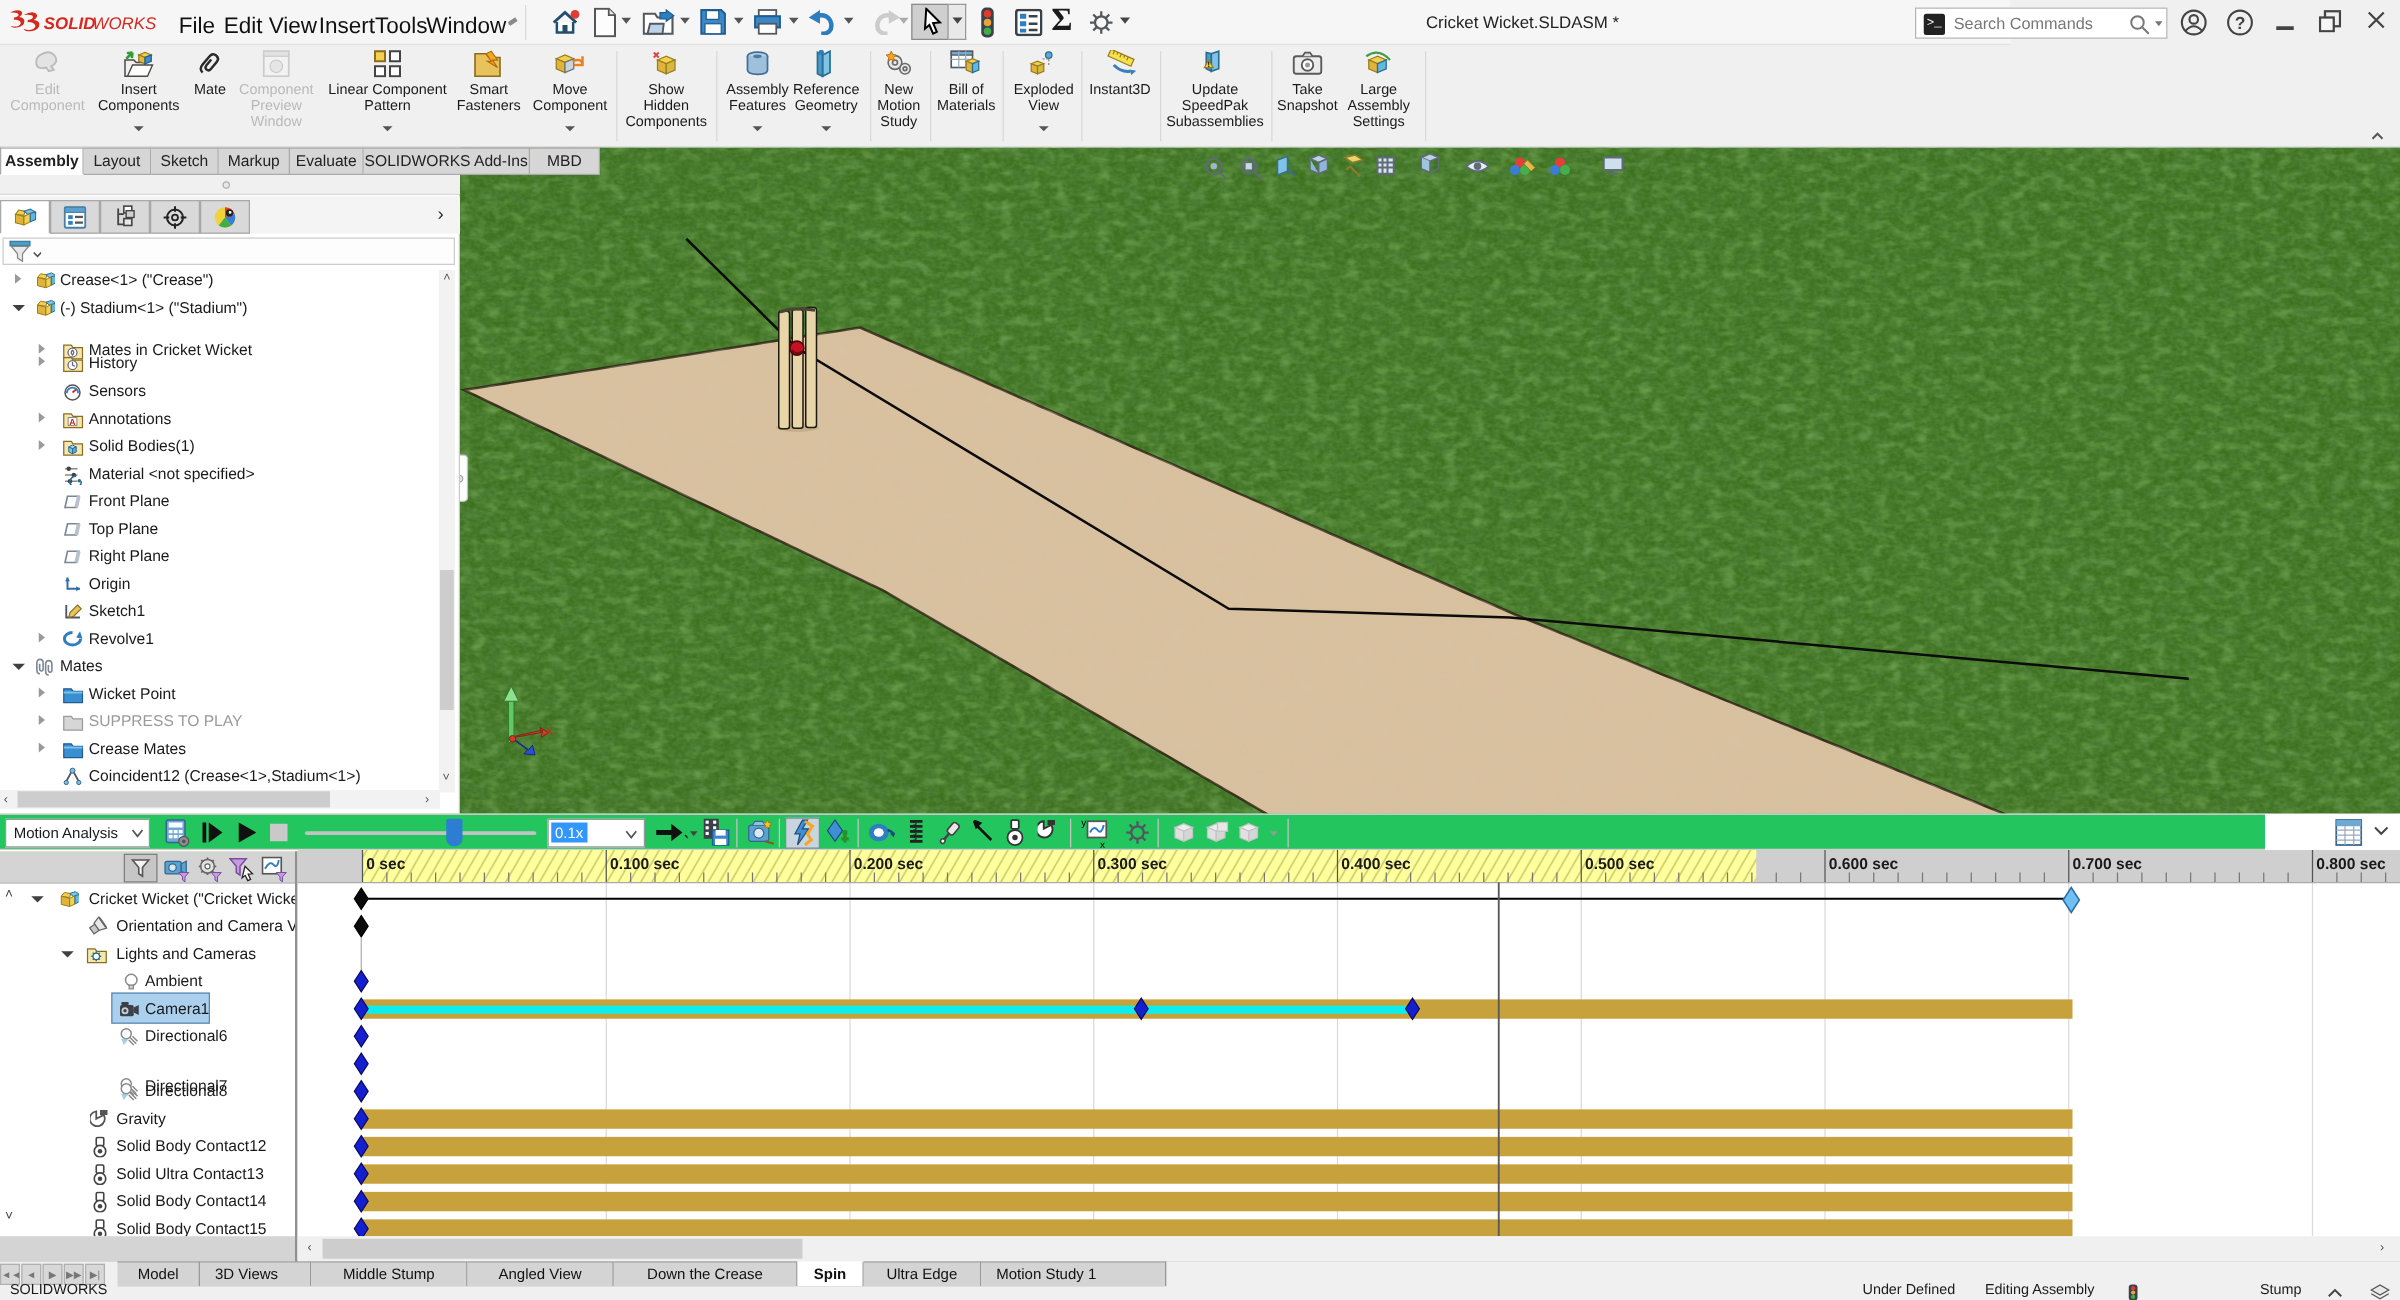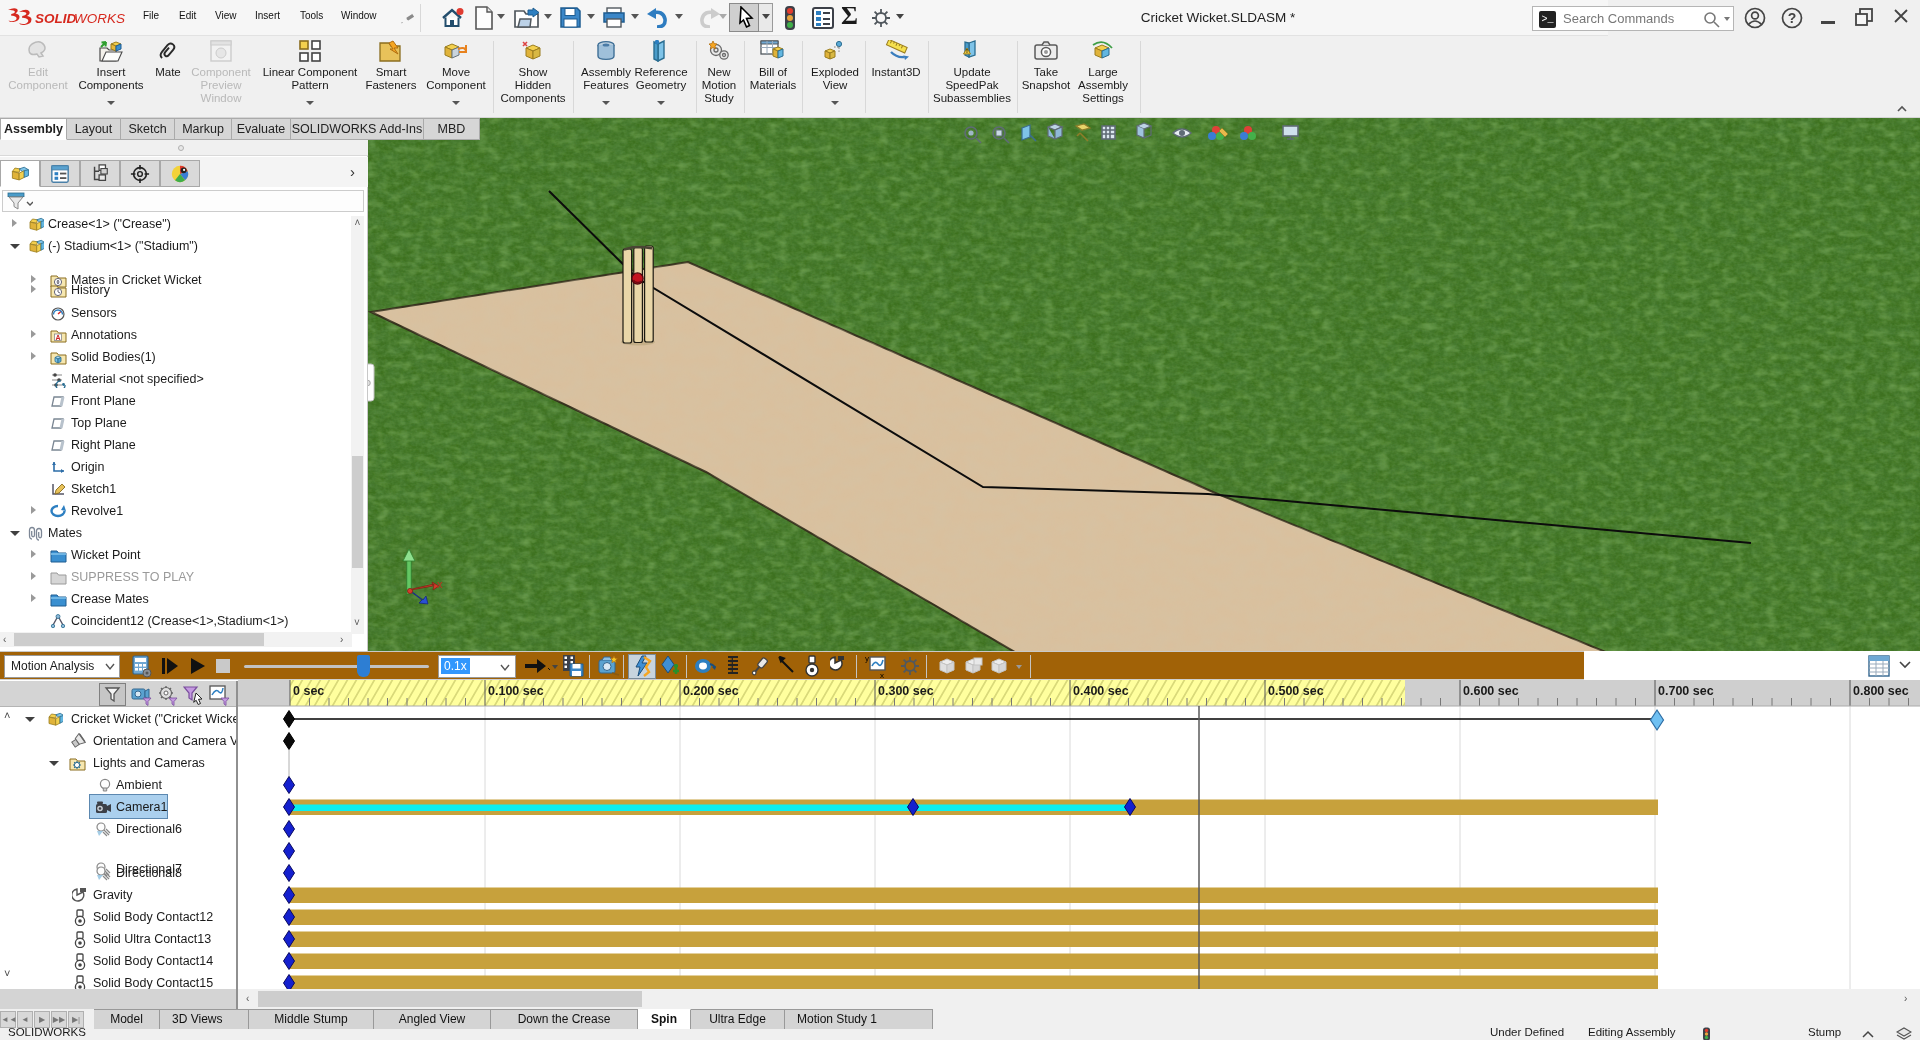--- a/index.html
+++ b/index.html
@@ -1,19 +1,19 @@
 <!DOCTYPE html>
 <html><head><meta charset="utf-8">
 <style>
 *{margin:0;padding:0;box-sizing:border-box}
 html,body{width:1920px;height:1040px;overflow:hidden;font-family:"Liberation Sans",sans-serif;background:#f0f0f0;font-size:12px;color:#1a1a1a}
 .abs{position:absolute}
 
 #titlebar{position:absolute;left:0;top:0;width:1608px;height:36px;background:#f6f6f6;border-bottom:1px solid #e2e2e2}
-.menuitem{position:absolute;top:10px;font-size:10px;color:#111}
+.menuitem{position:absolute;top:10px;font-size:18px;color:#111}
 #title{position:absolute;top:10px;left:1048px;width:340px;text-align:center;font-size:13.5px;color:#222}
 #searchbox{position:absolute;left:1532px;top:6px;width:202px;height:25px;background:#fff;border:1px solid #b5b5b5}
 #searchbox .term{position:absolute;left:6px;top:3.5px;width:17px;height:17px;background:#222;color:#fff;border-radius:2px;font-size:10px;text-align:center;line-height:17px;font-family:"Liberation Mono",monospace}
 #searchbox .ph{position:absolute;left:30px;top:4px;font-size:13px;color:#777}
 
 #ribbon{position:absolute;left:0;top:37px;width:1920px;height:81px;background:#f0f0f0;border-bottom:1px solid #d5d5d5}
 .rbtn{position:absolute;top:0;width:110px;text-align:center}
 .rbtn .ric{display:inline-block;margin-top:3px;height:22px}
 .rbtn .rlb{font-size:11.5px;line-height:13px;margin-top:1px;color:#1a1a1a}
 .rbtn.dis .rlb{color:#b9b9b9}
@@ -40,21 +40,21 @@
 .trow .txt{position:absolute;top:4px}
 .gray{color:#9a9a9a}
 
 #pvscroll{position:absolute;right:3px;top:76px;width:13px;height:418px;background:#f2f2f2}
 #pvthumb{position:absolute;left:1px;top:240px;width:11px;height:112px;background:#cdcdcd}
 #phscroll{position:absolute;left:0;top:492px;width:352px;height:15px;background:#f2f2f2}
 #phthumb{position:absolute;left:14px;top:1px;width:250px;height:13px;background:#cdcdcd}
 .scar{color:#555;font-size:10px;line-height:14px}
 
 #motion{position:absolute;left:0;top:651px;width:1920px;height:357px;background:#fff;z-index:25}
-#mtoolbar{position:absolute;left:0;top:0;width:1584px;height:29px;background:#a16207;border-top:1px solid #c9c9c9;border-bottom:1px solid #cfcfcf}
+#mtoolbar{position:absolute;left:0;top:0;width:1812px;height:29px;background:#22c55e;border-top:1px solid #c9c9c9;border-bottom:1px solid #cfcfcf}
 #mcombo{position:absolute;left:4px;top:3px;width:116px;height:23px;background:#fff;border:1px solid #999;font-size:12px;line-height:21px;padding-left:6px}
 .mico{position:absolute;top:2px}
 .msep{position:absolute;top:3px;width:1px;height:23px;background:#c4c4c4}
 #speedcombo{position:absolute;left:438px;top:3px;width:78px;height:23px;background:#fff;border:1px solid #999}
 #speedcombo .sel{position:absolute;left:2px;top:2px;padding:1px 3px;background:#3297fd;color:#fff;font-size:12px}
 #mtree{position:absolute;left:0;top:56px;width:236px;height:282px;background:#fff;overflow:hidden}
 #mfilterrow{position:absolute;left:0;top:30px;width:236px;height:26px;background:#d4d4d4;border-bottom:1px solid #b4b4b4}
 .mrow{position:absolute;left:0;height:22px;width:236px;white-space:nowrap;font-size:12.5px}
 .mrow svg{position:absolute;top:3px}
 .mrow .txt{position:absolute;top:4px}

